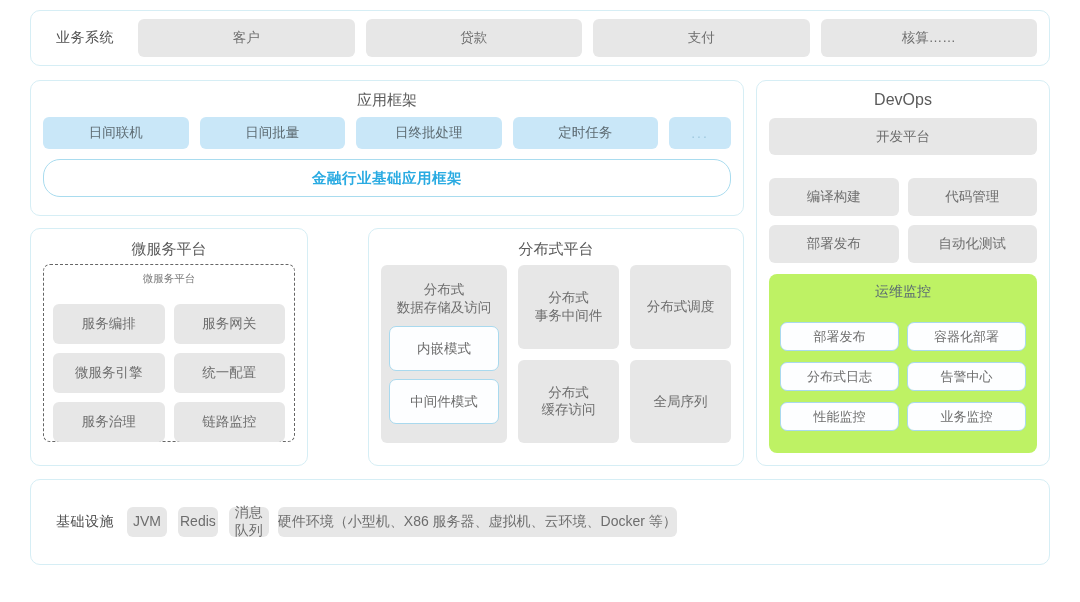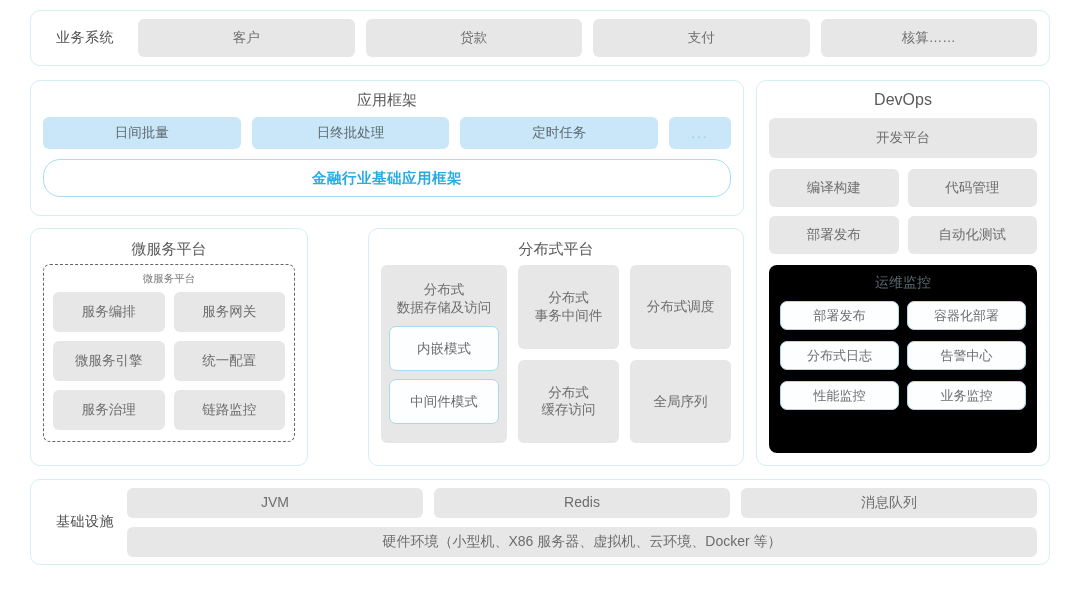--- a/index.html
+++ b/index.html
@@ -114,21 +114,21 @@
     border-radius: 7px;
     height: 178px;
     padding: 7px 9px 9px 9px;
   }
   .micro-sub {
     text-align: center;
     font-size: 10.5px;
     color: #7a7a7a;
     padding-bottom: 6px;
   }
-  .grid2 { display: grid; grid-template-columns: 1fr 1fr; gap: 9px; }
+  .grid2 { display: grid; grid-template-columns: 1fr 1fr; gap: 9px; margin-top: 12px; }
   .micro-inner .grid2 .chip { height: 40px; }
 
   .dist { flex: 1; padding: 0 12px; margin-left: 48px; }
   .dist .panel-title { padding: 12px 0 9px 0; }
   .dist-body { display: flex; gap: 11px; height: 178px; }
   .dist-col1 {
     width: 126px;
     background: #e7e7e7;
     border-radius: 6px;
     padding: 8px 8px 9px 8px;
@@ -142,42 +142,42 @@
   .dist-col1 .chip-white + .chip-white { margin-top: 8px; }
   .dist-rest { flex: 1; display: grid; grid-template-columns: 1fr 1fr; grid-template-rows: 1fr 1fr; gap: 11px; }
 
   
   .devops { padding: 0 12px 12px 12px; display: flex; flex-direction: column; }
   .devops .panel-title { padding: 11px 0 10px 0; font-size: 16px; }
   .devops .wide { height: 40px; margin-bottom: 11px; }
   .devops .grid2 { margin-bottom: 11px; }
   .devops .grid2 .chip { height: 38px; }
   .ops {
-    background: #000000;
+    background: #bef264;
     border-radius: 8px;
     padding: 0 11px 11px 11px;
     flex: 1;
   }
   .ops-title {
     text-align: center; font-size: 14px; color: #5a6a72;
     padding: 9px 0 9px 0;
   }
   .ops .grid2 { gap: 8px; }
   .ops .chip-white { height: 29px; font-size: 13px; }
   .ops .grid2 + .grid2 { margin-top: 8px; }
 
   
   .row-infra {
     margin-top: 13px;
     height: 86px;
     display: flex;
     align-items: center;
     padding: 0 12px;
   }
-  .infra-cols { flex: 1; display: flex; flex-direction: column; gap: 9px; }
+  .infra-cols { flex: 1; display: flex; flex-direction: row; gap: 9px; }
   .infra-top { display: flex; gap: 11px; height: 30px; }
   .infra-top .chip { flex: 1; font-size: 14px; }
   .infra-bottom { height: 30px; font-size: 14px; }
 </style>
 </head>
 <body>
 
 <div class="page">
 
   <div class="panel row-business">
@@ -188,20 +188,21 @@
     <div class="chip">核算……</div>
   </div>
 
   <div class="middle">
 
     <div class="mid-left">
 
       <div class="panel app-frame">
         <div class="panel-title">应用框架</div>
         <div class="af-chips">
+          <div class="chip-blue">日间联机</div>
           <div class="chip-blue">日间批量</div>
           <div class="chip-blue">日终批处理</div>
           <div class="chip-blue">定时任务</div>
           <div class="chip-blue small">...</div>
         </div>
         <div class="af-bar">金融行业基础应用框架</div>
       </div>
 
       <div class="mid-row2">
 

